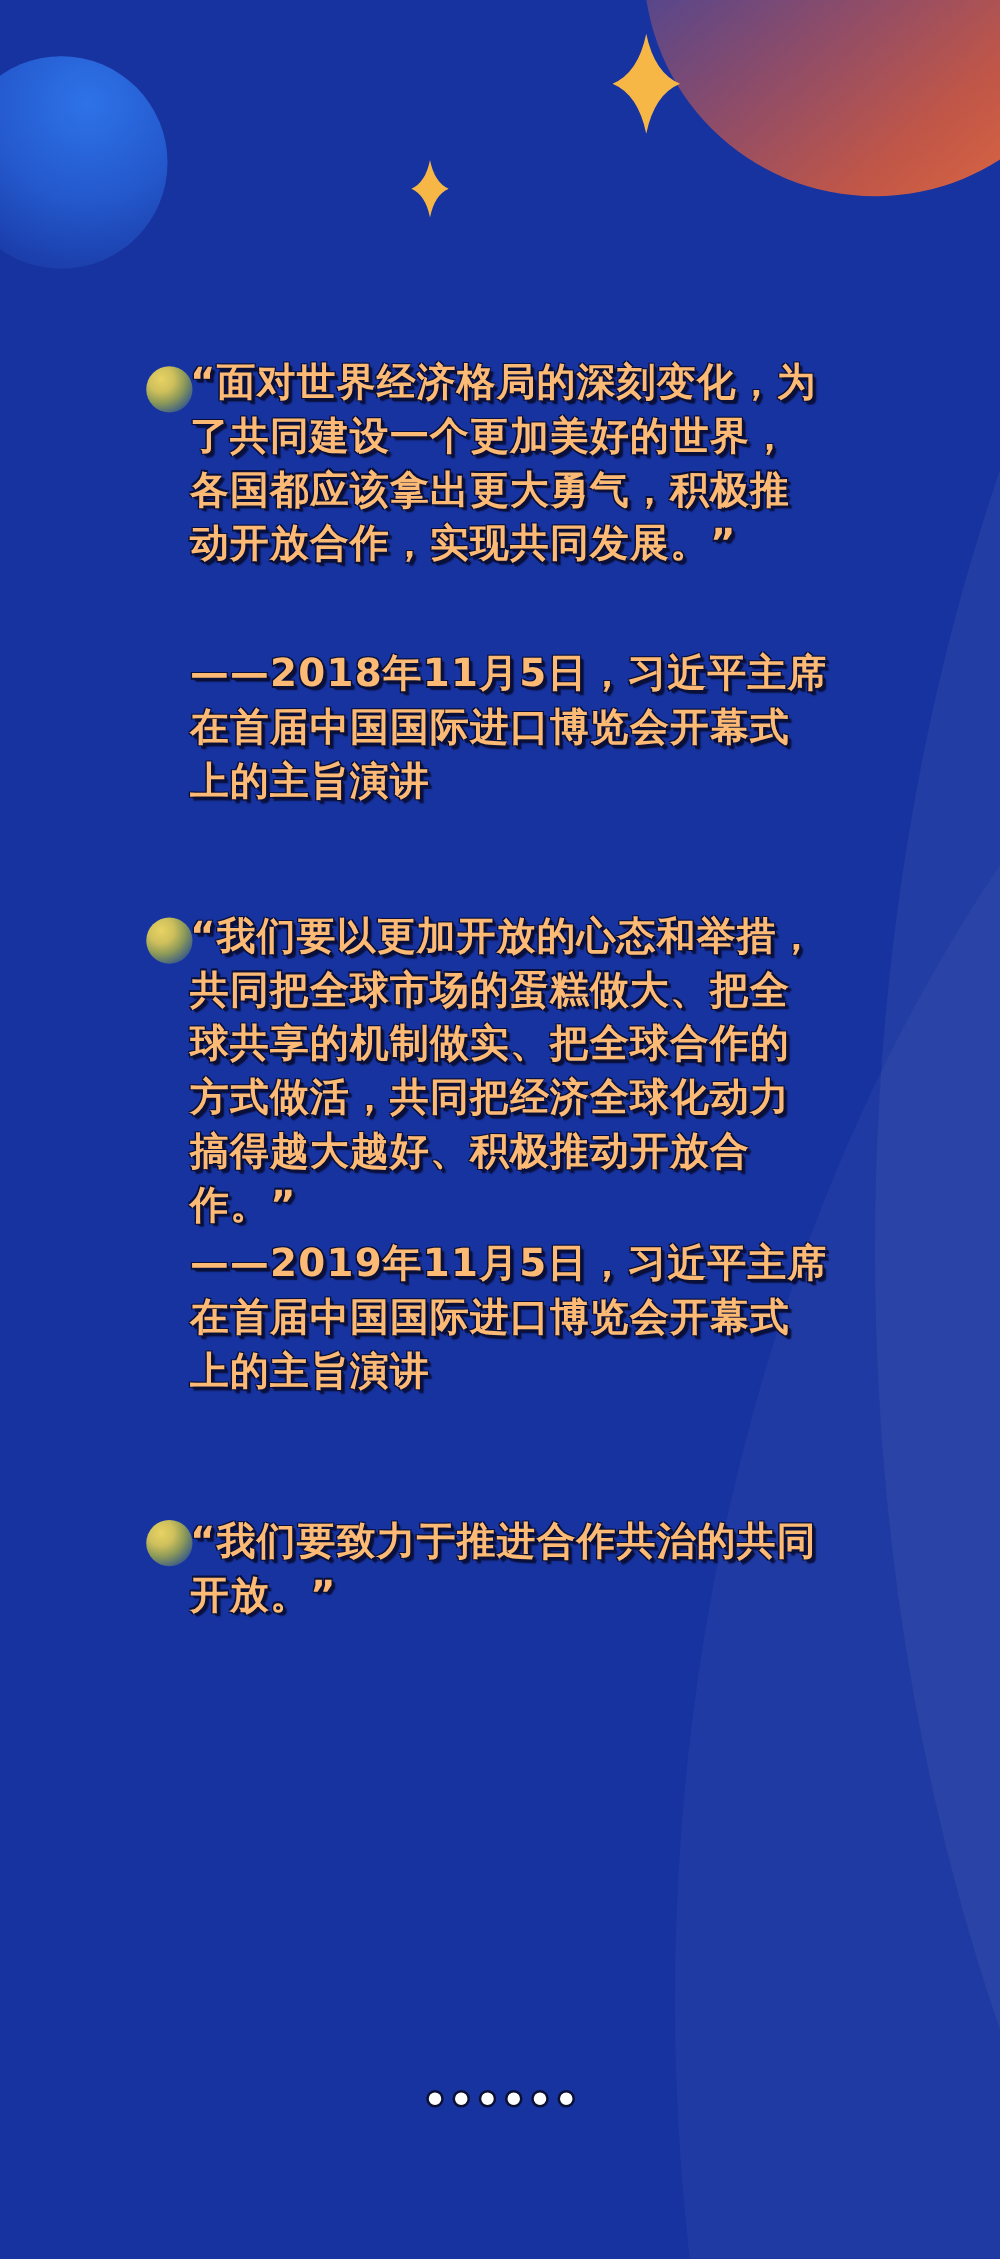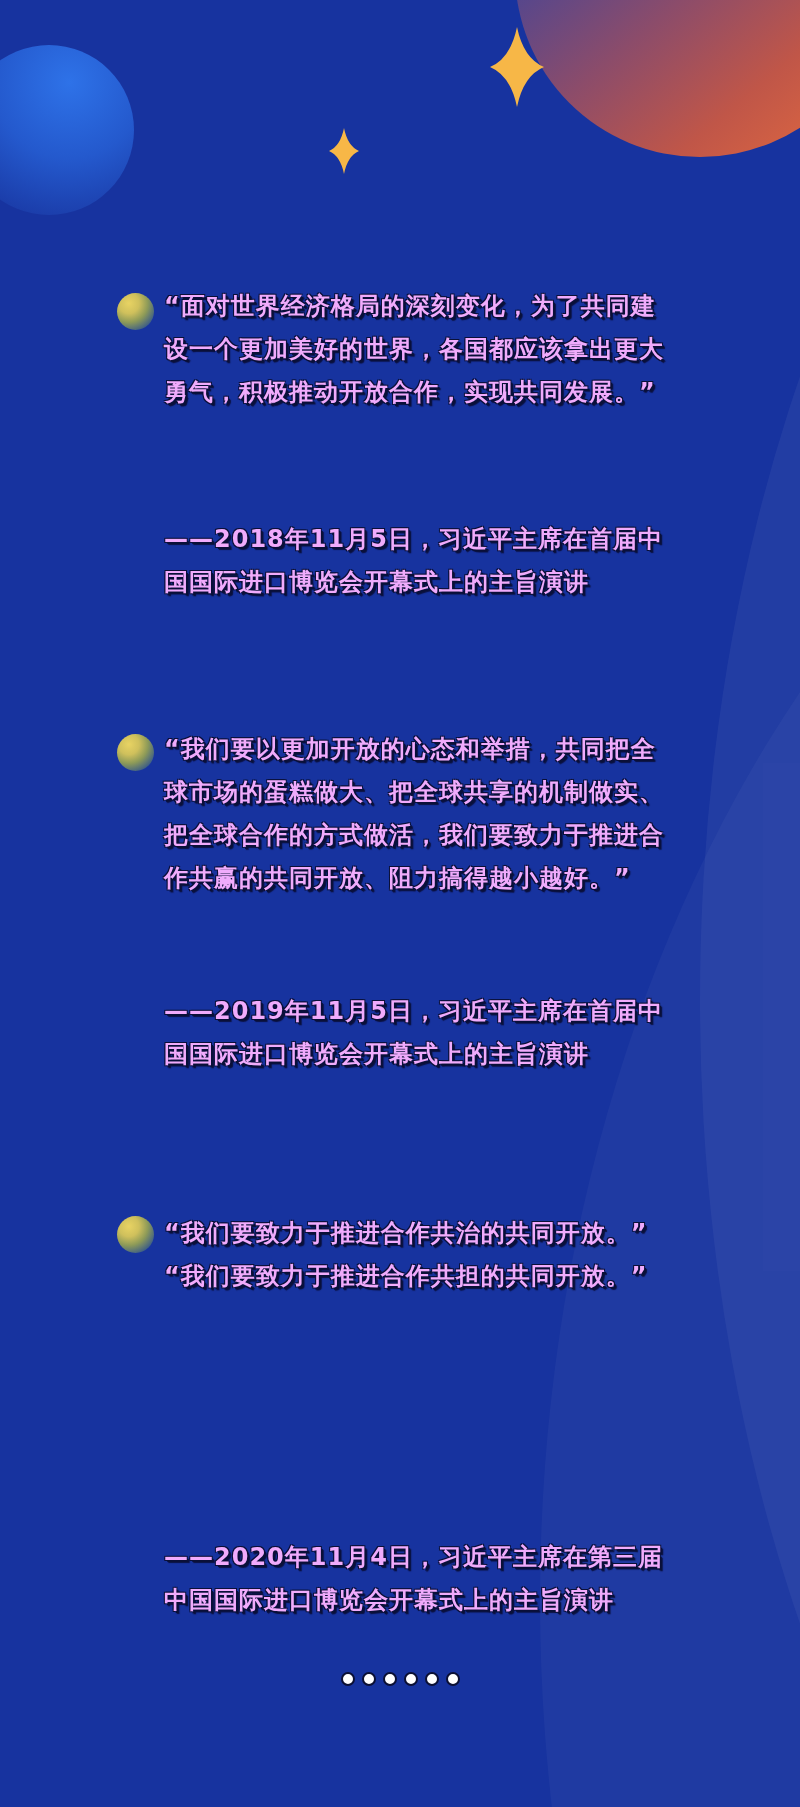--- a/index.html
+++ b/index.html
@@ -36,23 +36,23 @@
   .sparkle-small{left:329px;top:128px;width:30px;height:46px;}
   .sparkle svg{display:block;width:100%;height:100%;}
   
   .bullet{
     position:absolute;left:117px;width:37px;height:37px;border-radius:50%;
     background:radial-gradient(circle at 32% 28%, #e8d363 0%, #cfc05c 28%, #8d9a58 52%, #3f5f85 78%, rgba(23,51,159,0.15) 100%);
   }
   .b1{top:293px;} .b2{top:734px;} .b3{top:1216px;}
   
   .textblock{
-    position:absolute;left:164px;width:510px;
-    color:#f0abfc;font-weight:bold;
-    font-size:24px;line-height:43px;letter-spacing:1px;
+    position:absolute;left:152px;width:510px;
+    color:#fdba74;font-weight:bold;
+    font-size:31px;line-height:43px;letter-spacing:1px;
     text-shadow:-1px -1px 0 #0a1038, 1px -1px 0 #0a1038, -1px 1px 0 #0a1038,
                  2px 2px 0 #0a1038, 3px 3px 1px rgba(8,12,50,0.85);
   }
   .textblock p{margin:0;}
   .q1{top:285px;} .a1{top:518px;}
   .q2{top:728px;} .a2{top:990px;}
   .q3{top:1212px;} .a3{top:1536px;}
   
   .ellipsis{
     position:absolute;left:0;top:1672px;width:800px;
@@ -90,32 +90,28 @@
   <span class="bullet b3"></span>
 
   <div class="textblock q1">
     <p>“面对世界经济格局的深刻变化，为了共同建设一个更加美好的世界，各国都应该拿出更大勇气，积极推动开放合作，实现共同发展。”</p>
   </div>
   <div class="textblock a1">
     <p>——2018年11月5日，习近平主席在首届中国国际进口博览会开幕式上的主旨演讲</p>
   </div>
 
   <div class="textblock q2">
-    <p>“我们要以更加开放的心态和举措，共同把全球市场的蛋糕做大、把全球共享的机制做实、把全球合作的方式做活，我们要致力于推进合作共赢的共同开放、阻力搞得越小越好。”</p>
+    <p>“我们要以更加开放的心态和举措，共同把全球市场的蛋糕做大、把全球共享的机制做实、把全球合作的方式做活，共同把经济全球化动力搞得越大越好、积极推动开放合作。”</p>
   </div>
   <div class="textblock a2">
     <p>——2019年11月5日，习近平主席在首届中国国际进口博览会开幕式上的主旨演讲</p>
   </div>
 
   <div class="textblock q3">
     <p>“我们要致力于推进合作共治的共同开放。”</p>
-    <p>“我们要致力于推进合作共担的共同开放。”</p>
-  </div>
-  <div class="textblock a3">
-    <p>——2020年11月4日，习近平主席在第三届中国国际进口博览会开幕式上的主旨演讲</p>
   </div>
 
   <div class="ellipsis">
       <span class="dot"></span>
       <span class="dot"></span>
       <span class="dot"></span>
       <span class="dot"></span>
       <span class="dot"></span>
       <span class="dot"></span>
     </div>

